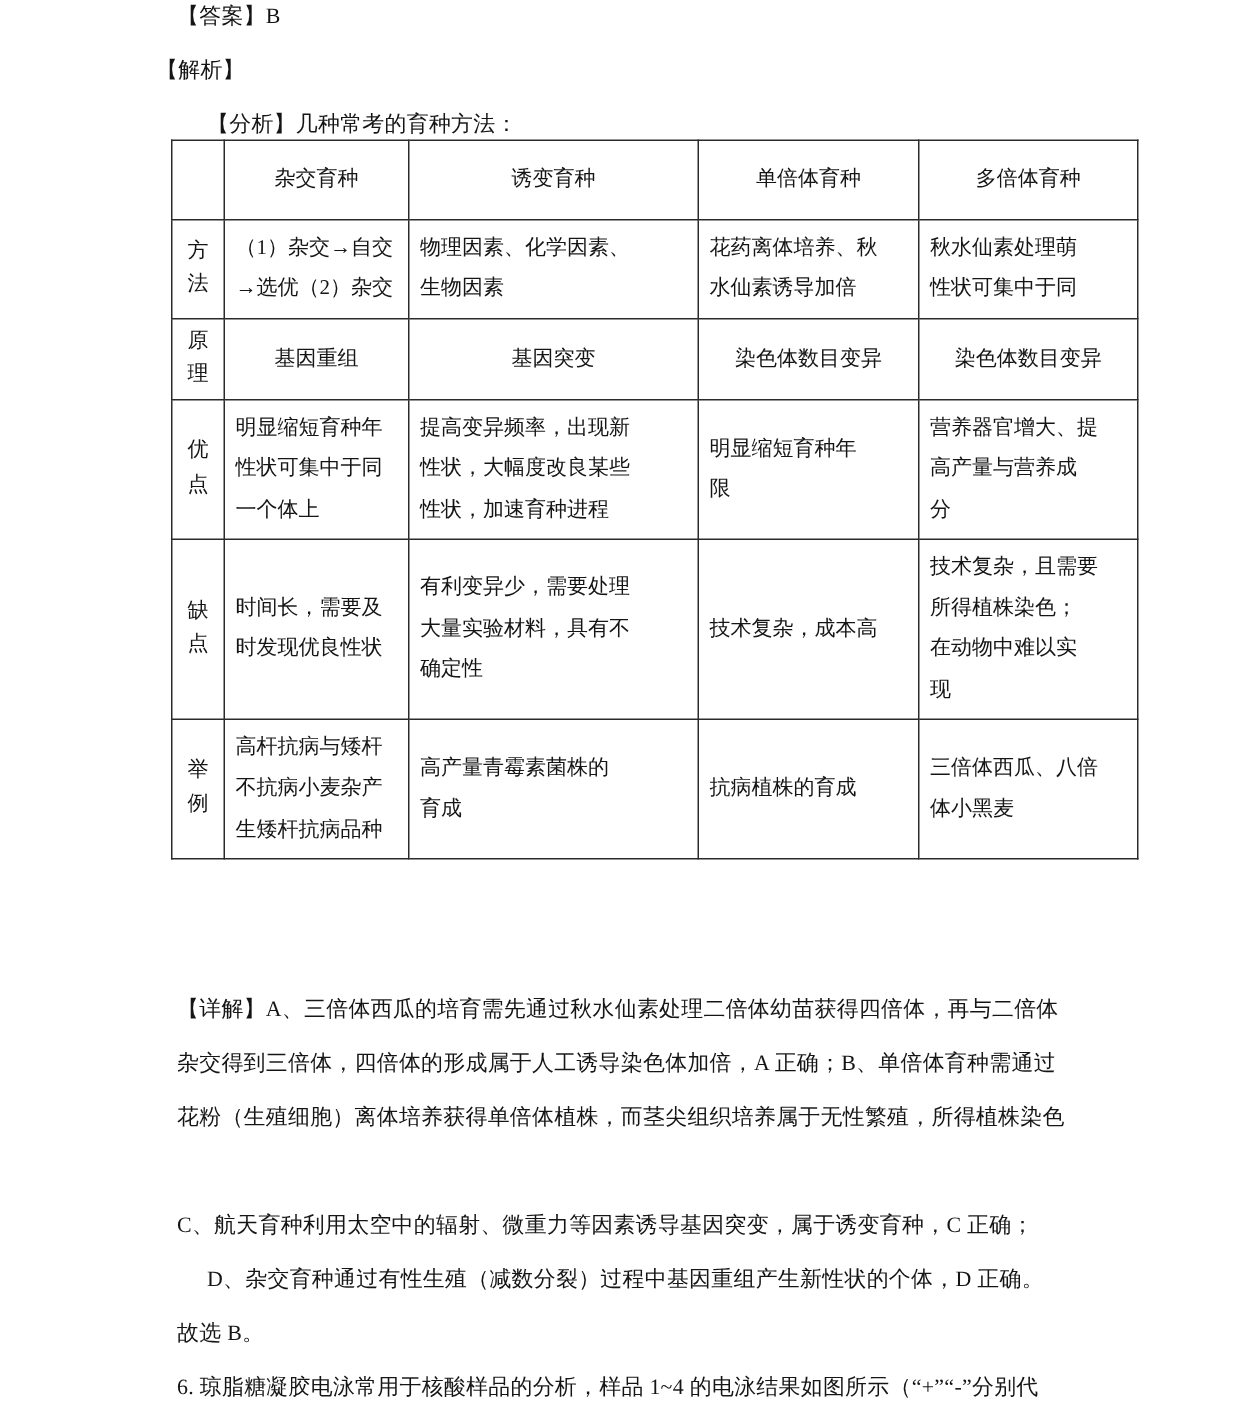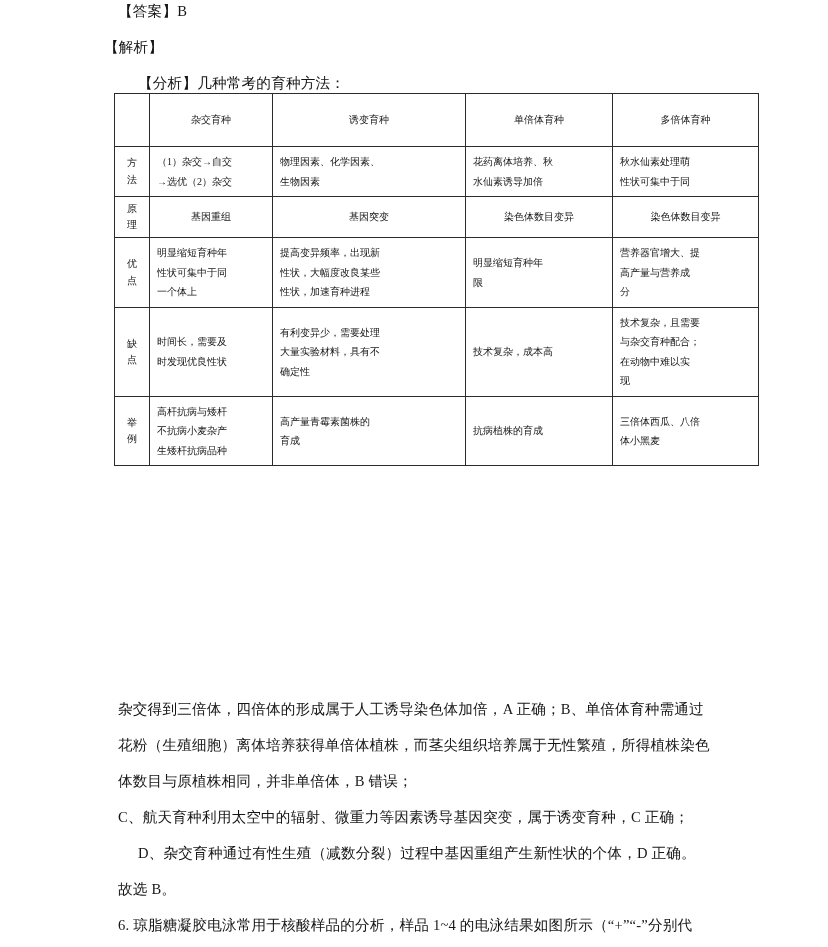--- a/index.html
+++ b/index.html
@@ -40,21 +40,21 @@
     border-collapse: collapse;
     table-layout: fixed;
     font-size: 13.6px;
     color: #151515;
   }
   .tbl td {
     border: 1px solid #2b2b2b;
     padding: 5px 7px;
     vertical-align: middle;
     line-height: 1.95;
-    font-size: 10px;
+    font-size: 14px;
   }
   .tbl td.rowhead {
     width: 30px;
     text-align: center;
     padding: 4px 2px;
     line-height: 1.62;
     word-break: break-all;
     letter-spacing: 0;
   }
   .tbl td.c1 { width: 108px; }
@@ -164,21 +164,21 @@
           <td class="c2 lft">
             <span class="cellline">有利变异少，需要处理</span>
             <span class="cellline">大量实验材料，具有不</span>
             <span class="cellline">确定性</span>
           </td>
           <td class="c3 lft">
             <span class="cellline">技术复杂，成本高</span>
           </td>
           <td class="c4 lft">
             <span class="cellline">技术复杂，且需要</span>
-            <span class="cellline">与杂交育种配合；</span>
+            <span class="cellline">所得植株染色；</span>
             <span class="cellline">在动物中难以实</span>
             <span class="cellline">现</span>
           </td>
         </tr>
       <tr>
           <td class="rowhead">
             <span class="cellline">举</span>
             <span class="cellline">例</span>
           </td>
           <td class="c1 lft">
@@ -194,22 +194,22 @@
             <span class="cellline">抗病植株的育成</span>
           </td>
           <td class="c4 lft">
             <span class="cellline">三倍体西瓜、八倍</span>
             <span class="cellline">体小黑麦</span>
           </td>
         </tr>
     </tbody>
   </table>
 
+  <div class="para" style="left:118px; top:666px;">【详解】A、三倍体西瓜的培育需先通过秋水仙素处理二倍体幼苗获得四倍体，再与二倍体</div>
   <div class="para" style="left:118px; top:702px;">杂交得到三倍体，四倍体的形成属于人工诱导染色体加倍，A 正确；B、单倍体育种需通过</div>
   <div class="para" style="left:118px; top:738px;">花粉（生殖细胞）离体培养获得单倍体植株，而茎尖组织培养属于无性繁殖，所得植株染色</div>
-  <div class="para" style="left:118px; top:774px;">体数目与原植株相同，并非单倍体，B 错误；</div>
   <div class="para" style="left:118px; top:810px;">C、航天育种利用太空中的辐射、微重力等因素诱导基因突变，属于诱变育种，C 正确；</div>
   <div class="para" style="left:118px; top:846px;margin-left:20px;">D、杂交育种通过有性生殖（减数分裂）过程中基因重组产生新性状的个体，D 正确。</div>
   <div class="para" style="left:118px; top:882px;">故选 B。</div>
 
   <div class="para" style="left:118px; top:918px;">6. 琼脂糖凝胶电泳常用于核酸样品的分析，样品 1~4 的电泳结果如图所示（“+”“-”分别代</div>
 
 </div>
 
 </body></html>

